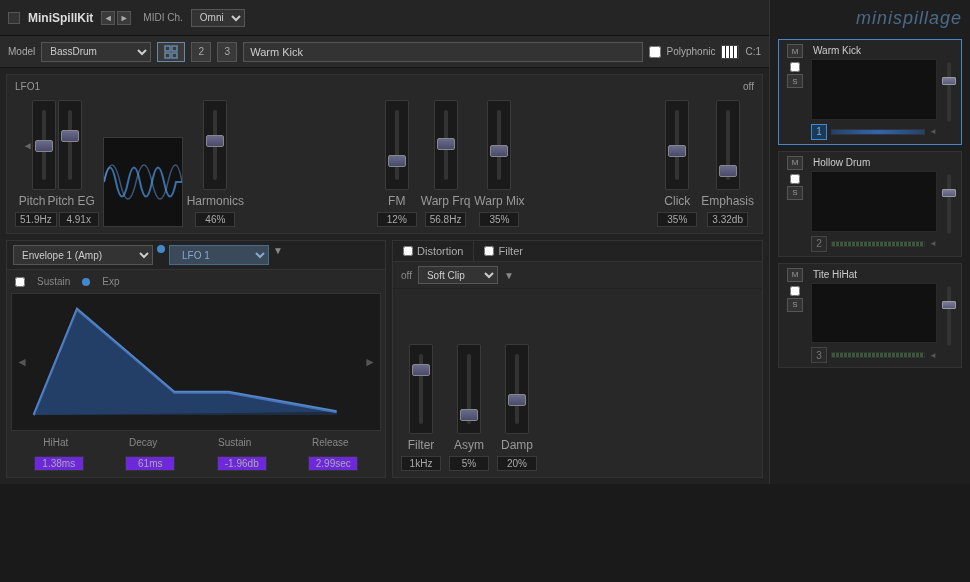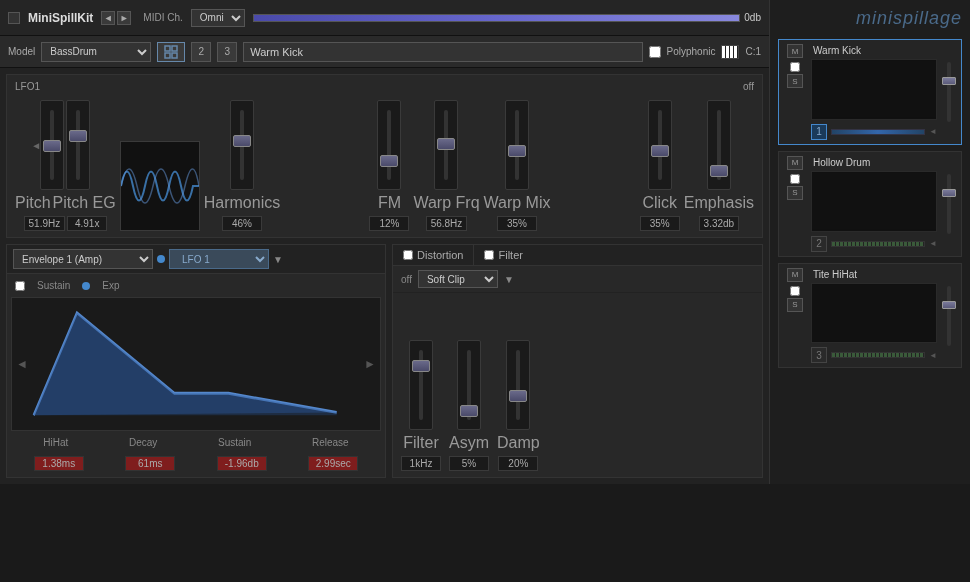--- a/index.html
+++ b/index.html
@@ -203,21 +203,21 @@
       background: #111;
       border: 1px solid #3a3a3a;
       display: flex;
       align-items: center;
       justify-content: center;
     }
     .waveform-display svg { width: 78px; height: 78px; }
 
     .slider-label {
       color: #999;
-      font-size: 16px;
+      font-size: 12px;
       text-align: right;
       white-space: nowrap;
     }
     .slider-value {
       background: #1a1a1a;
       border: 1px solid #3a3a3a;
       color: #aaa;
       font-size: 10px;
       text-align: center;
       padding: 1px 4px;
@@ -240,21 +240,20 @@
     
     .envelope-section {
       width: 380px;
       background: #282828;
       border: 1px solid #333;
       display: flex;
       flex-direction: column;
     }
     .envelope-header {
       display: flex;
-      align-items: center;
       gap: 4px;
       padding: 4px 6px;
       background: #222;
       border-bottom: 1px solid #333;
     }
     .env-select {
       background: #333; border: 1px solid #555; color: #ccc;
       font-size: 10px; padding: 1px 4px; height: 20px; width: 140px;
     }
     .lfo-select {
@@ -310,21 +309,21 @@
       padding: 2px;
     }
     .adsr-label { color: #888; font-size: 10px; }
 
     .adsr-values {
       display: flex;
       justify-content: space-around;
       padding: 2px;
     }
     .adsr-value {
-      background: #7f1d1d; border: 1px solid #333;
+      background: #6d28d9; border: 1px solid #333;
       color: #aaa; font-size: 10px; text-align: center;
       padding: 1px 6px; min-width: 50px;
     }
 
     
     .dist-filter-section {
       flex: 1;
       background: #282828;
       border: 1px solid #333;
       display: flex;
@@ -499,24 +498,20 @@
       <span class="title-bar-name">MiniSpillKit</span>
       <div class="title-bar-arrows">
         <div class="arrow-btn">◄</div>
         <div class="arrow-btn">►</div>
       </div>
       <span class="midi-label">MIDI Ch.</span>
       <select class="midi-select">
         <option>Omni</option>
         <option>1</option><option>2</option><option>3</option>
       </select>
-      <div class="volume-slider-container">
-        <div class="volume-track"></div>
-        <span class="volume-value">0db</span>
-      </div>
     </div>
 
     <div class="toolbar">
       <span class="model-label">Model</span>
       <select class="model-select">
         <option>BassDrum</option>
         <option>HiHat</option>
         <option>Snare</option>
       </select>
       <div class="resize-btn">

